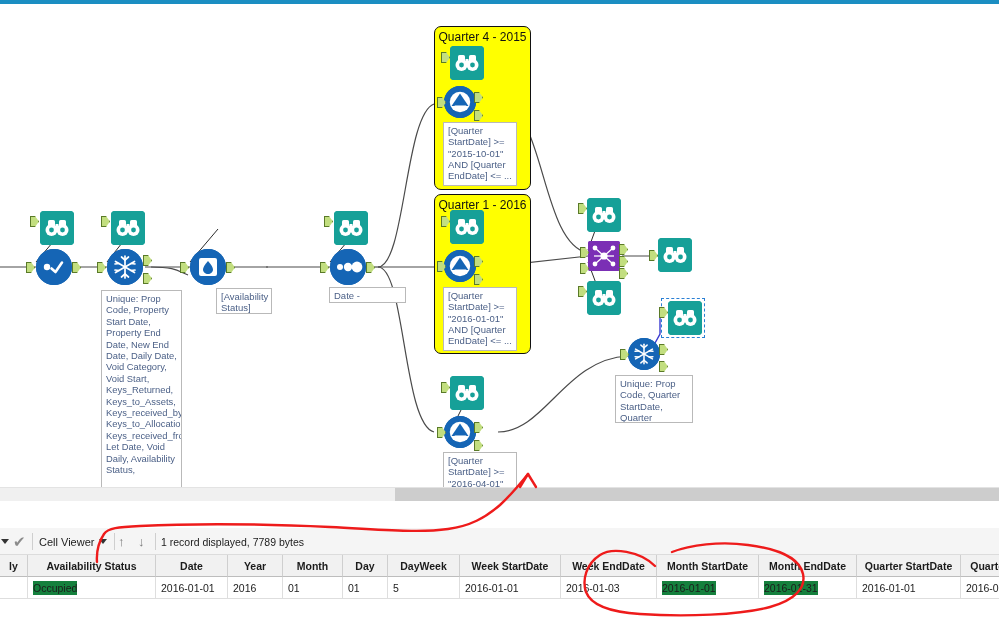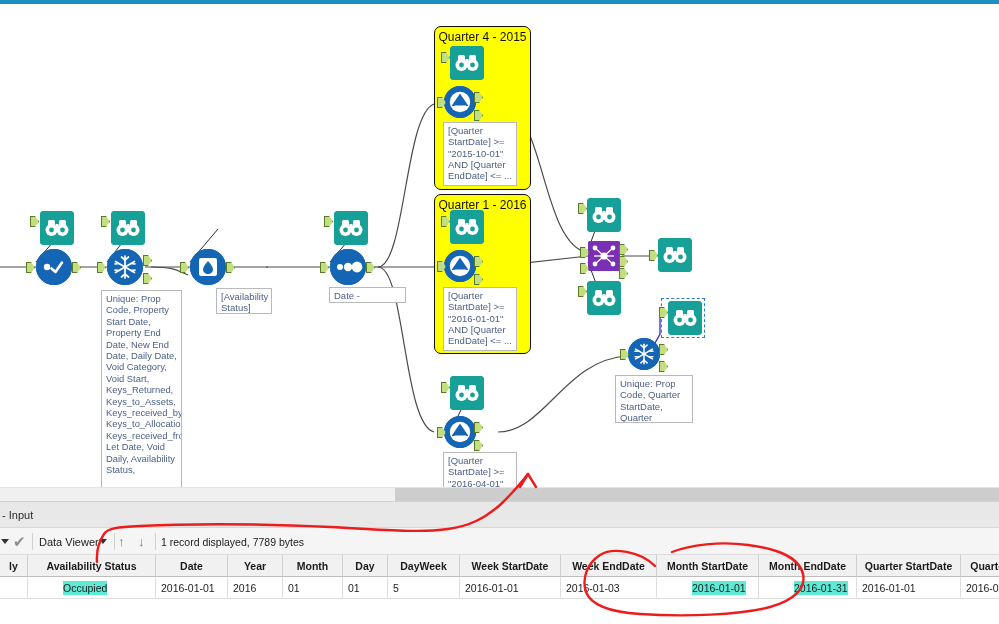--- a/index.html
+++ b/index.html
@@ -137,21 +137,21 @@
     background: #f1f1f1; font-weight: bold; font-size: 10.5px;
     color: #1b1b1b; text-align: center; justify-content: center;
     border-right: 1px solid #cfcfcf; border-bottom: 1px solid #bdbdbd;
   }
   .grid-body .cell {
     background: #ffffff; font-size: 10.5px; color: #1b1b1b;
     border-right: 1px solid #dedede; border-bottom: 1px solid #dedede;
     padding-left: 5px;
   }
   .cell { display: flex; align-items: center; height: 22px; overflow: hidden; white-space: nowrap; flex: none; }
-  .cell .hl { background: #5eead4; display: inline-block; padding: 1px 0; margin-left: 30px; }
+  .cell .hl { background: #15803d; display: inline-block; padding: 1px 0; }
   .grid-filler { position: absolute; left:0; top: 44px; width: 999px; height: 25px; background: #ffffff; }
 
   
   .ink { position: absolute; left: 0; top: 0; pointer-events: none; }
 </style>
 </head>
 <body>
 
 <div id="app">
 
@@ -505,34 +505,31 @@
     <div class="anno" style="left:615px; top:371px; width:78px; height:48px;">Unique: Prop Code, Quarter StartDate, Quarter EndDate</div>
 
   </div>
 
   <div class="canvas-scroll">
     <div class="thumb"></div>
   </div>
 
   <div class="results-pane">
 
-    <div class="pane-header">
-      <div class="pane-title">- Input</div>
-    </div>
 
     <div class="toolbar">
       <div class="tb-item" style="left:1px;">
         <div class="tb-caret"></div>
       </div>
       <div class="tb-item" style="left:13px;">
         <span class="tb-check">✔</span>
       </div>
       <div class="tb-sep" style="left:32px;"></div>
       <div class="tb-item" style="left:39px;">
-        <span class="tb-text">Data Viewer</span>
+        <span class="tb-text">Cell Viewer</span>
       </div>
       <div class="tb-item" style="left:99px;">
         <div class="tb-caret"></div>
       </div>
       <div class="tb-sep" style="left:114px;"></div>
       <div class="tb-item" style="left:118px;">
         <span class="tb-arrow">↑</span>
       </div>
       <div class="tb-item" style="left:138px;">
         <span class="tb-arrow">↓</span>

